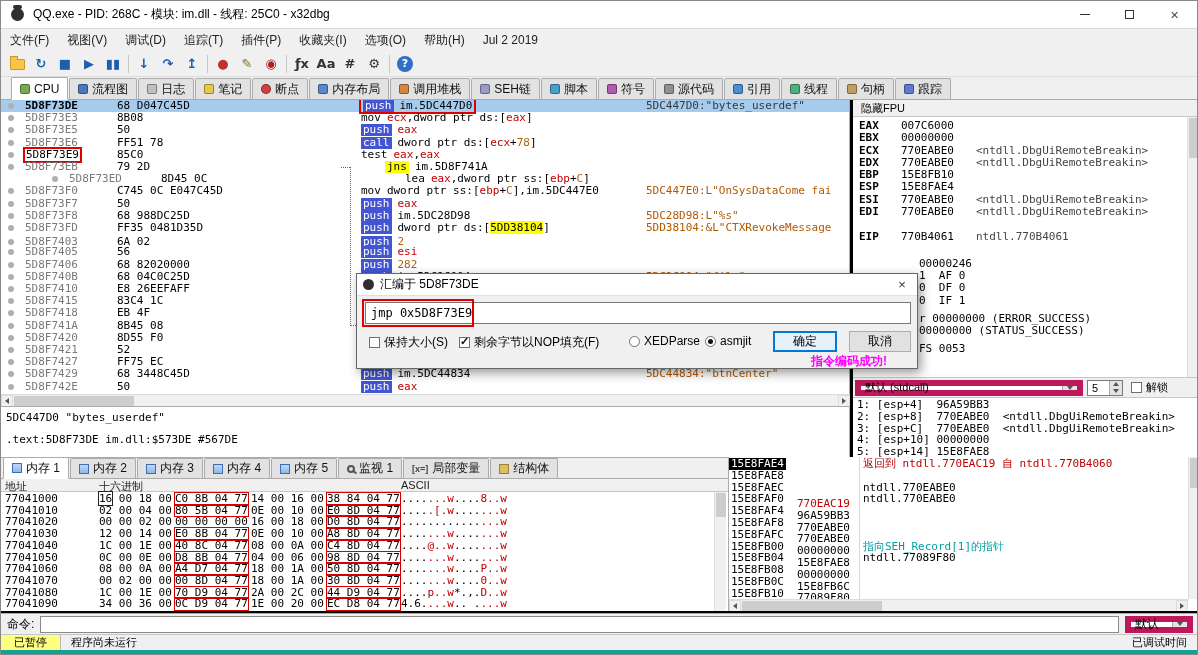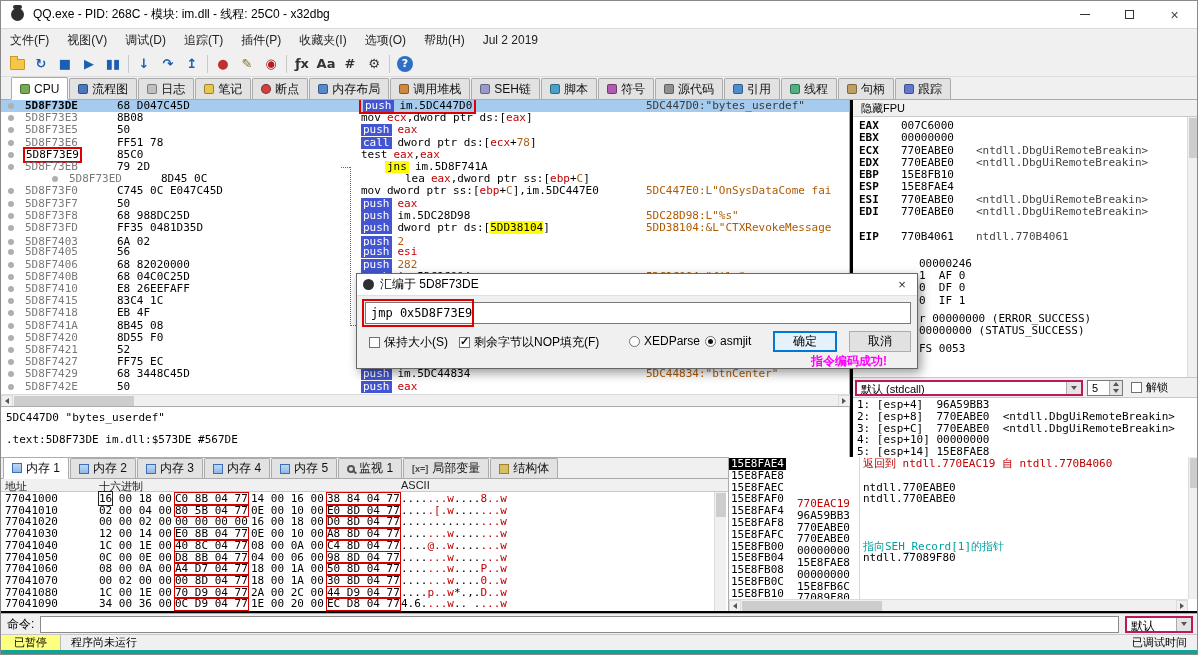--- a/index.html
+++ b/index.html
@@ -113,21 +113,21 @@
   .rline { height:12.3px; line-height:12px; position:relative; white-space:pre; }
   .rn { position:absolute; left:6px; font-weight:bold; color:#000; }
   .rv { position:absolute; left:48px; color:#000; }
   .ra { position:absolute; left:123px; color:#444; }
   .rfrag { position:absolute; left:66px; white-space:pre; color:#000; }
   .regs .vtrack { right:0; top:17px; width:12px; height:260px; }
 
   
   .convrow { position:absolute; left:852px; top:376px; width:346px; height:20px; background:#F0F0F0;
              border-top:1px solid #C8C8C8; display:flex; align-items:center; font-size:11px; }
-  .combo { background:#FFF; border:2px solid #be185d; height:16px; display:flex; 
+  .combo { background:#FFF; border:6px solid #be185d; height:16px; display:flex; align-items:center;
            position:relative; }
   .combo-text { padding:0 4px; white-space:nowrap; overflow:hidden; flex:1; }
   .combo-arrow { width:15px; height:100%; background:#E4E4E4; border-left:1px solid #ABABAB;
                  display:flex; align-items:center; justify-content:center; flex:none; }
   .conv-combo { width:228px; margin-left:2px; }
   .spinner { width:36px; height:16px; margin-left:4px; background:#FFF; border:1px solid #7A7A7A;
              display:flex; align-items:center; position:relative; }
   .spin-val { padding-left:4px; flex:1; }
   .spin-btns { width:13px; height:100%; border-left:1px solid #ABABAB; background:#E4E4E4;
                display:flex; flex-direction:column; align-items:center; justify-content:space-around; }

